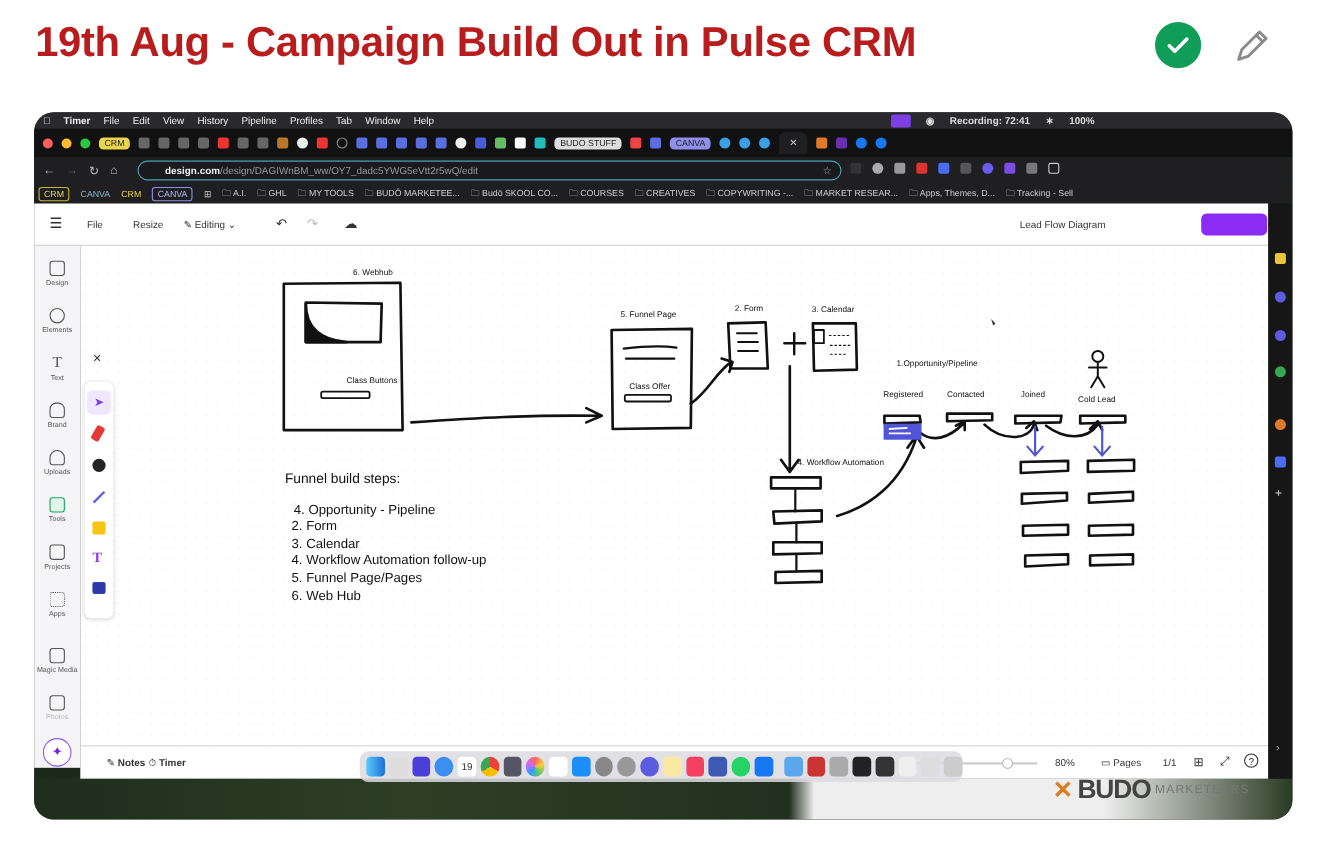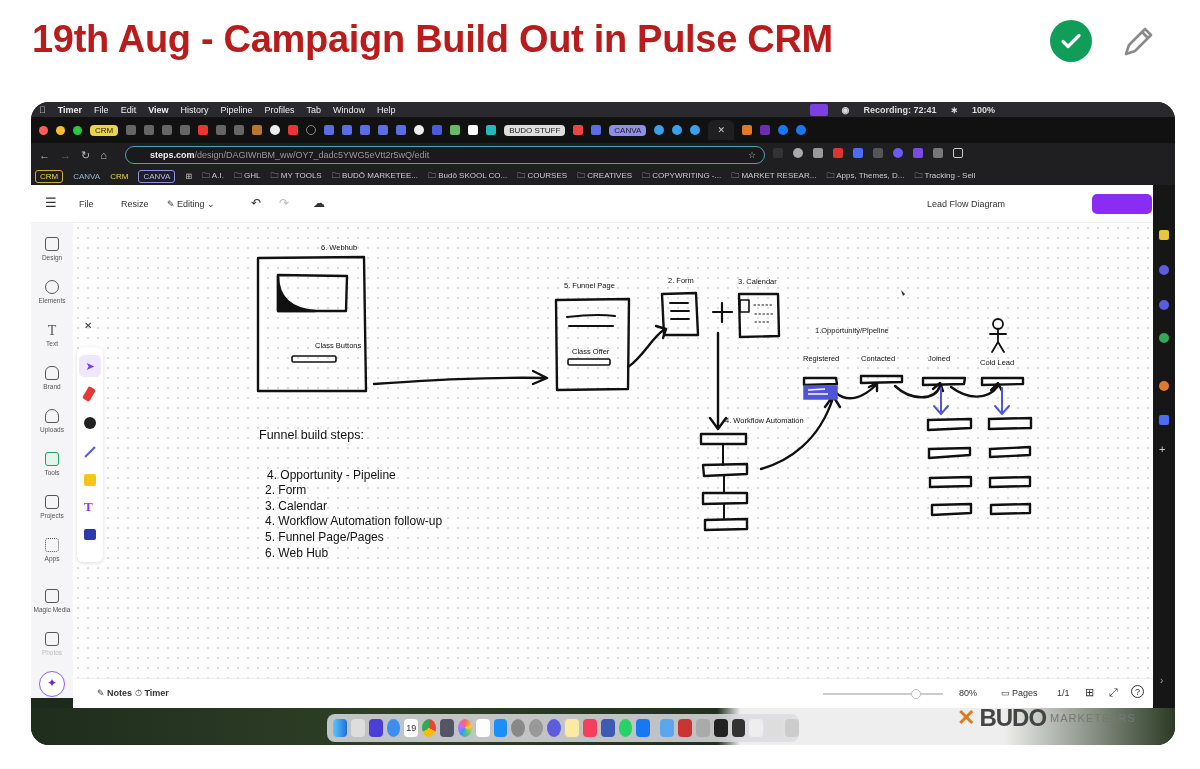--- a/index.html
+++ b/index.html
@@ -23,28 +23,28 @@
 .bm-pill{padding:1px 4px;border-radius:3px;border:1px solid #777}
 .canva-top{position:absolute;left:0;top:83px;width:1122px;height:38px;background:#fff;display:flex;align-items:center;font-size:9px;color:#333;border-bottom:1px solid #eee}
 .canva-top .item{position:absolute;top:14px}
 .side-rail{position:absolute;left:0;top:121px;width:42px;height:475px;background:#f5f5f8}
 .rail-item{position:absolute;left:0;width:42px;text-align:center;font-size:6.5px;color:#555}
 .rail-item .ic{width:14px;height:14px;margin:0 auto 3px;border:1.3px solid #555;border-radius:3px}
 .canvas{position:absolute;left:42px;top:121px;width:1080px;height:455px;background-color:#fff;background-image:radial-gradient(#ddd 0.8px,transparent 0.9px);background-size:10px 10px}
 .draw-tools{position:absolute;left:46px;top:245px;width:26px;height:215px;background:#fff;border-radius:6px;box-shadow:0 1px 4px rgba(0,0,0,.15)}
 .bottombar{position:absolute;left:42px;top:576px;width:1080px;height:30px;background:#fff;border-top:1px solid #eee;font-size:9px;color:#333}
 .desk{position:absolute;left:0;top:606px;width:100%;height:37px;background:linear-gradient(90deg,#1f2d1d,#2e3f26 30%,#22301f 60%,#eee 62%,#eee 85%,#2a3a23)}
-.dock{position:absolute;left:296px;top:612px;width:472px;height:28px;background:rgba(220,220,225,.85);border-radius:8px;display:flex;align-items:center;gap:4px;padding-left:6px}
+.dock{position:absolute;left:296px;top:581px;width:548px;height:28px;background:rgba(220,220,225,.85);border-radius:8px;display:flex;align-items:center;gap:4px;padding-left:6px}
 .dock-ico{width:18px;height:18px;border-radius:4px}
 .right-rail{position:absolute;left:1122px;top:83px;width:22px;height:523px;background:#161616}
 .cam{position:absolute;left:953px;top:0;width:191px;height:110px;background:linear-gradient(135deg,#cfc8c6,#e6e3e1 50%,#b5b1b0);border-radius:0 18px 0 0;overflow:hidden}
 .cam-name{position:absolute;left:4px;bottom:4px;font-size:9px;color:#fff;font-weight:700;text-shadow:0 0 2px #000}
 .sketch text{font-family:"Liberation Sans",sans-serif}
 .steps{position:absolute;left:228px;top:326px;font-size:12px;color:#111;line-height:15.6px}
-.steps .hdr{font-size:12.5px;margin-bottom:24px}
+.steps .hdr{font-size:12.5px;margin-bottom:12px}
 .watermark{position:absolute;left:926px;top:602px;display:flex;align-items:center;gap:4px}
 </style>
 </head>
 <body>
 
 <div class="page-title">19th Aug - Campaign Build Out in Pulse CRM</div>
 <div class="check-icon">
   <svg width="24" height="24" viewBox="0 0 24 24">
       <path d="M4 12.5l5 5L20 6.5" stroke="#fff" stroke-width="3.2" fill="none" stroke-linecap="round" stroke-linejoin="round"></path>
     </svg>
@@ -56,21 +56,21 @@
     </svg>
 </div>
 
 <div class="video-frame">
 
   <div class="mac-menubar">
     <span></span>
     <span>Timer</span>
     <span style="font-weight:400">File</span>
     <span style="font-weight:400">Edit</span>
-    <span style="font-weight:700">View</span>
+    <span style="font-weight:400">View</span>
     <span style="font-weight:400">History</span>
     <span style="font-weight:400">Pipeline</span>
     <span style="font-weight:400">Profiles</span>
     <span style="font-weight:400">Tab</span>
     <span style="font-weight:400">Window</span>
     <span style="font-weight:400">Help</span>
     <div class="mac-right">
       <span class="rec-badge"></span>
       <span>◉</span>
       <span>Recording: 72:41</span>
@@ -118,21 +118,21 @@
     <span class="tab-ico" style="background:#1877f2;border-radius:50%"></span>
     <span class="tab-ico" style="background:#1877f2;border-radius:50%"></span>
   </div>
 
   <div class="addrbar">
     <span>←</span>
     <span style="color:#666">→</span>
     <span>↻</span>
     <span>⌂</span>
     <div class="url-field">
-      <b>steps.com</b>
+      <b>design.com</b>
         <span>/design/DAGIWnBM_ww/OY7_dadc5YWG5eVtt2r5wQ/edit</span>
       <span style="position:absolute;right:8px;color:#bbb">☆</span>
     </div>
     <div style="position:absolute;left:742px;top:5px;display:flex;gap:10px">
       <span class="tab-ico" style="background:#333"></span>
       <span class="tab-ico" style="background:#aaa;border-radius:50%"></span>
       <span class="tab-ico" style="background:#999"></span>
       <span class="tab-ico" style="background:#d33"></span>
       <span class="tab-ico" style="background:#4a6cf7"></span>
       <span class="tab-ico" style="background:#555"></span>

